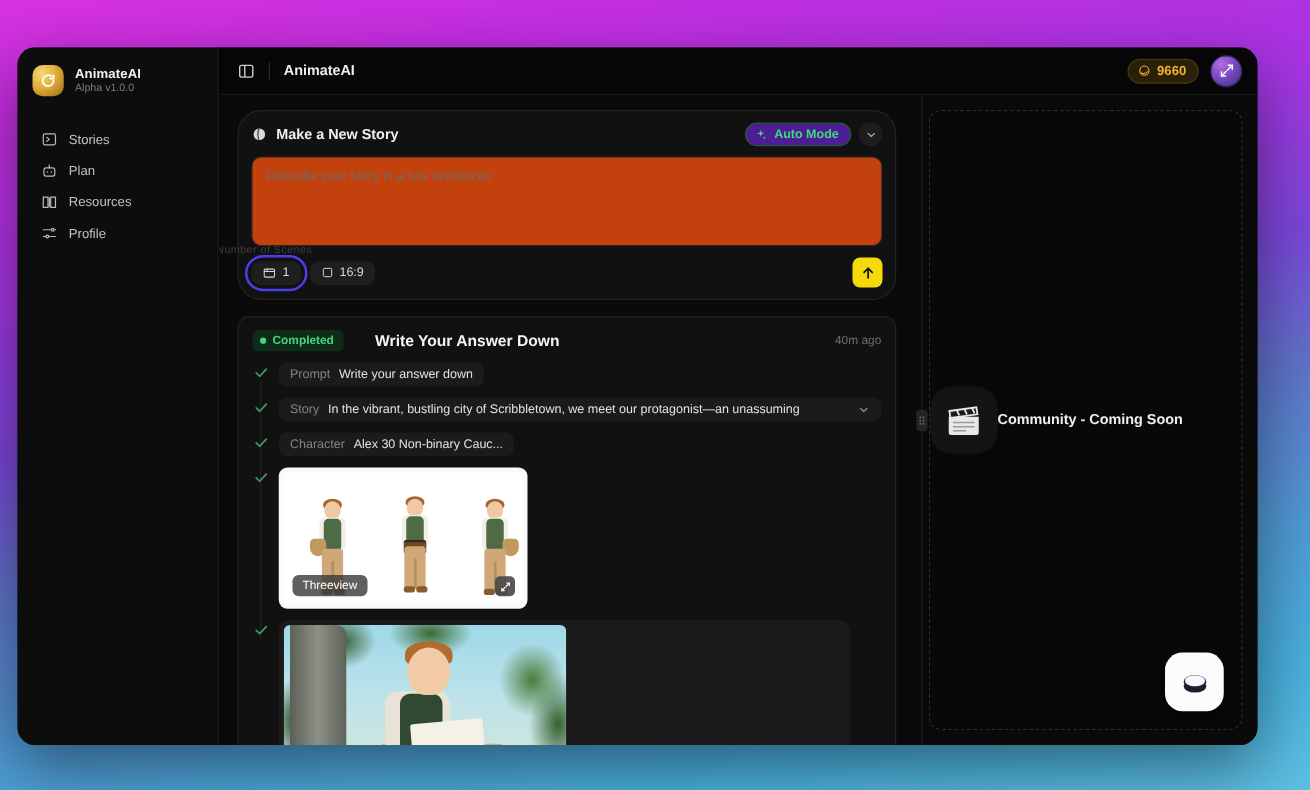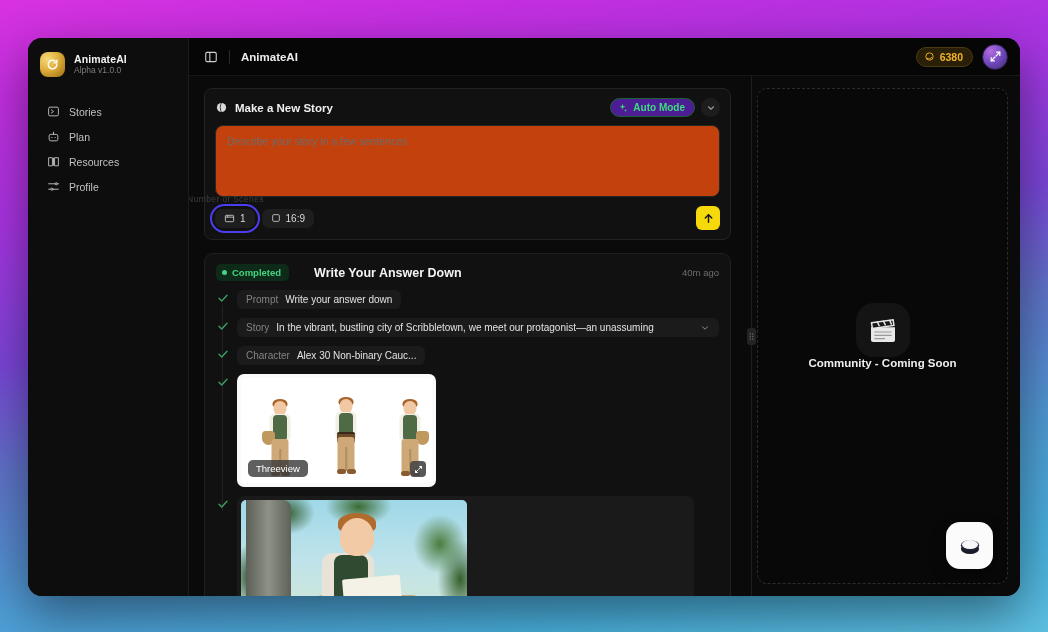--- a/index.html
+++ b/index.html
@@ -8,21 +8,21 @@
     font-family: "Liberation Sans", sans-serif;
   }
   body {
     background: linear-gradient(170deg,
       #d832e0 0%, #c22fe0 12%, #a734e2 28%,
       #7a46d8 45%, #5f73c8 58%, #4f9ad4 74%, #49b0dd 88%, #5ec0e2 100%);
     position: relative;
   }
   
   #app-window {
-    position: absolute; left: 28px; top: 38px;
+    position: absolute; left: 14px; top: 38px;
     width: 992px; height: 558px;
     background: #0a0a0a;
     border-radius: 14px;
     overflow: hidden;
     display: flex;
     box-shadow: 0 18px 50px rgba(0,0,0,.45);
   }
   
   #sidebar {
     width: 161px; flex: 0 0 161px;
@@ -79,21 +79,21 @@
   
   #body-split { flex: 1; display: flex; min-height: 0; background: #0a0a0a; }
   #stories-pane {
     width: 557px; flex: 0 0 557px;
     padding: 12px 15px 0 15px;
     overflow: hidden; position: relative;
   }
   
   #new-story-card {
     background: #111111; border: 1px solid #232323;
-    border-radius: 8px; padding: 9px 10px 9px 10px;
+    border-radius: 19px; padding: 9px 10px 9px 10px;
   }
   .nsc-head { display: flex; align-items: center; gap: 7px; }
   .nsc-title { font-size: 11.5px; font-weight: bold; color: #f0f0f0; }
   .nsc-head-right { margin-left: auto; display: flex; align-items: center; gap: 6px; }
   #auto-mode-badge {
     display: flex; align-items: center; gap: 5px;
     border: 1px solid #1f5f35; background: #4c1d95;
     color: #3ddc7f; font-size: 10px; font-weight: bold;
     padding: 3px 9px 3px 7px; border-radius: 11px; cursor: pointer;
   }
@@ -201,22 +201,22 @@
   #resize-handle .bar { position: absolute; top: 0; bottom: 0; width: 1px; background: #1e1e1e; }
   #resize-handle .grip {
     width: 9px; height: 17px; border-radius: 3px; background: #242424;
     display: flex; align-items: center; justify-content: center; z-index: 2;
   }
   
   #community-pane {
     flex: 1; min-width: 0; margin: 12px 12px 12px 0;
     border: 1px dashed #2c2c2c; border-radius: 10px;
     background: #080808;
-    display: flex; flex-direction: column;
-    align-items: center; justify-content: center; 
+    display: flex; flex-direction: row;
+    align-items: center; 
     position: relative;
   }
   #community-icon {
     width: 54px; height: 54px; border-radius: 18px; background: #141414;
     display: flex; align-items: center; justify-content: center;
   }
   #community-text { font-size: 11.5px; font-weight: bold; color: #efefef; }
   #fab {
     position: absolute; right: 14px; bottom: 14px;
     width: 47px; height: 47px; border-radius: 14px; background: #fbfbfb;
@@ -350,21 +350,21 @@
       </div>
       <div class="topbar-sep"></div>
       <div id="topbar-title">AnimateAI</div>
 
       <div class="topbar-right">
         <div id="credits-badge">
           <svg width="11" height="11" viewBox="0 0 24 24" fill="none" stroke="#f0b429" stroke-width="2">
             <ellipse cx="12" cy="12" rx="8" ry="8"></ellipse>
               <path d="M7 16c3 2 8 1 10-2" stroke-linecap="round"></path>
           </svg>
-          <span class="amt">6380</span>
+          <span class="amt">9660</span>
         </div>
         <div id="avatar">
           <svg width="13" height="13" viewBox="0 0 24 24" fill="none" stroke="#ffffff" stroke-width="2.2" stroke-linecap="round" stroke-linejoin="round">
             <path d="M14 4h6v6"></path>
               <path d="M20 4l-7 7"></path>
               <path d="M10 20H4v-6"></path>
               <path d="M4 20l7-7"></path>
           </svg>
         </div>
       </div>

